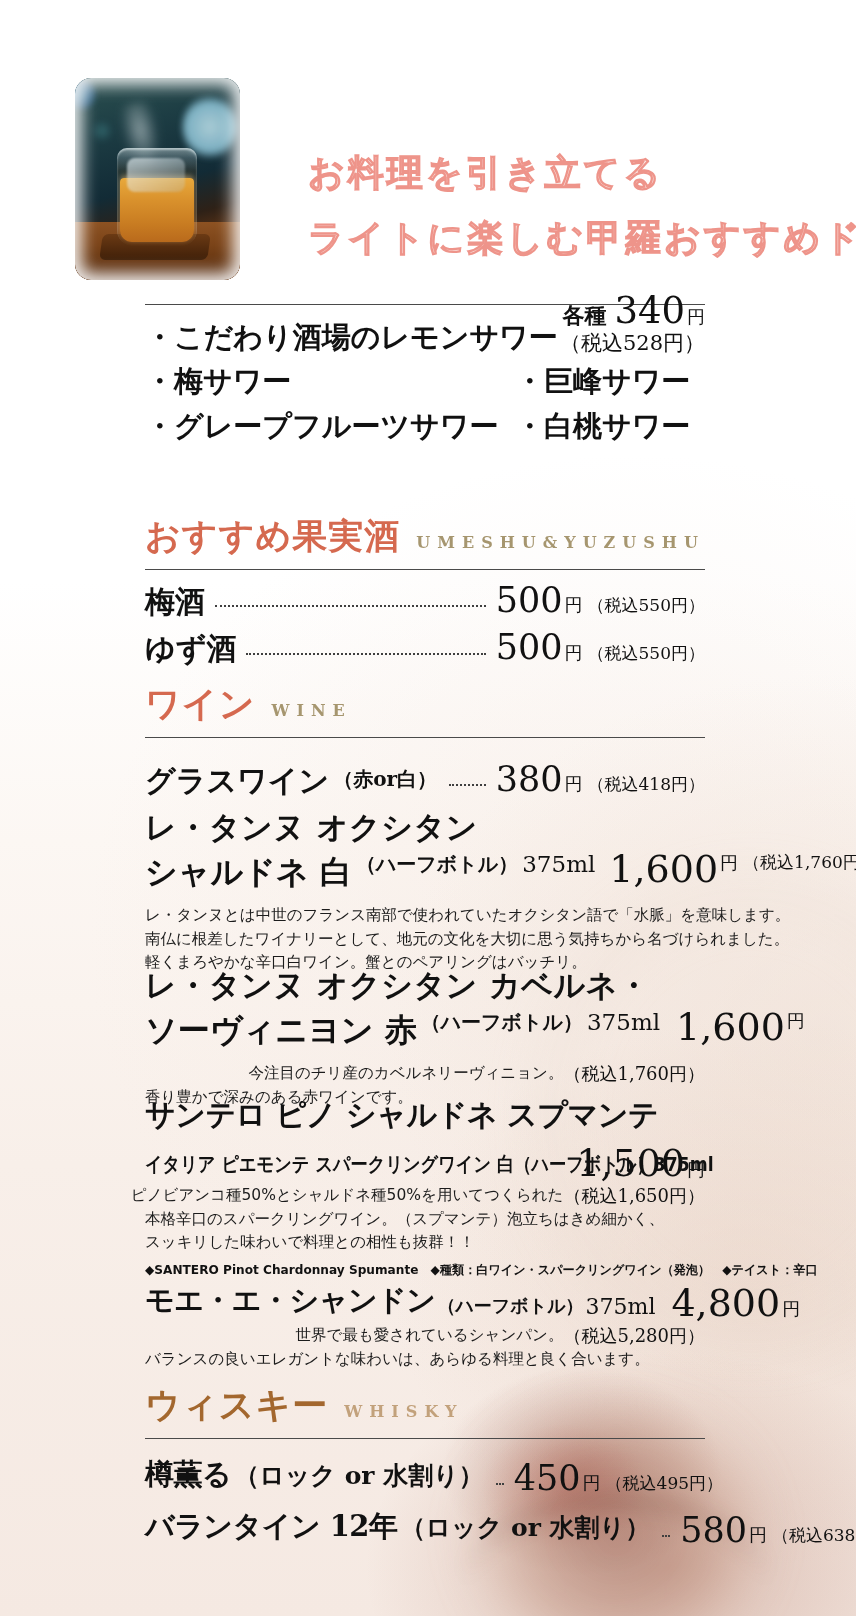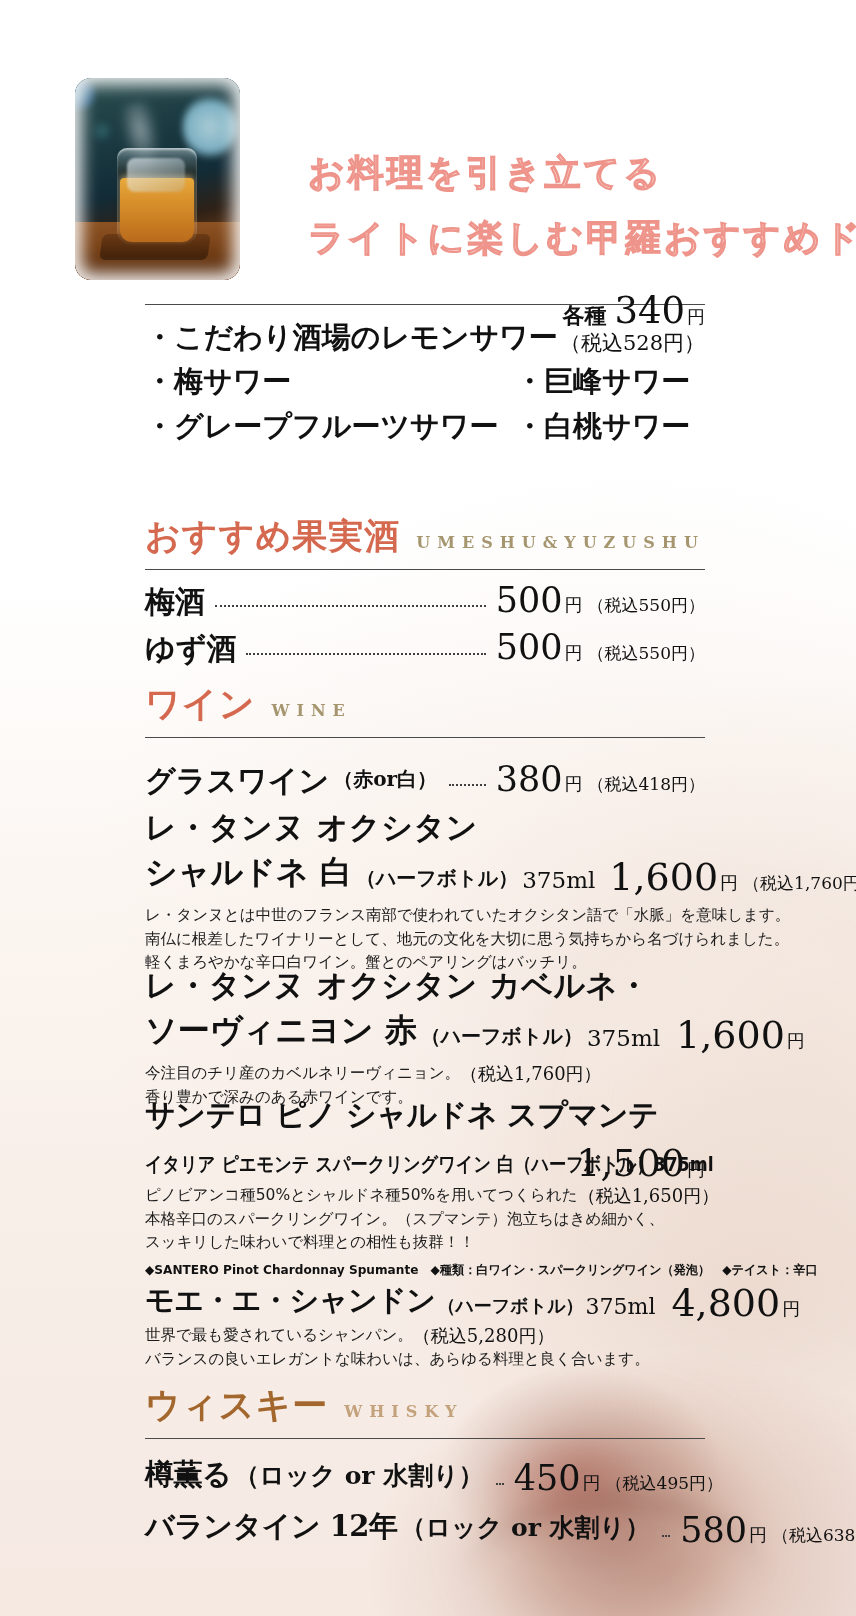--- a/index.html
+++ b/index.html
@@ -101,29 +101,29 @@
 
   
   .wblock { position:absolute; left:0; width:560px; }
   #glasswine { top:66px; }
   #wine1 { top:124px; }
   #wine2 { top:282px; }
   #wine3 { top:412px; }
   #moet  { top:598px; }
 
   .wine-title { font-size:31px; font-weight:700; line-height:1.3; letter-spacing:.5px; white-space:nowrap; }
-  .wine-row2 { display:flex; align-items:flex-end; margin-top:4px; }
+  .wine-row2 { display:flex; align-items:flex-start; margin-top:4px; }
   .wine-name2 { font-size:32px; font-weight:700; white-space:nowrap; }
   .size-ml { font-size:23px; margin:0 0 2px 2px; white-space:nowrap; }
   .price-gap { margin-left:14px; }
   .desc { font-family:"DejaVu Sans","Liberation Sans",sans-serif; font-size:15.5px; line-height:1.5;
     margin-top:9px; color:#1c1c1c; white-space:nowrap; }
   .desc-line { font-family:"DejaVu Sans","Liberation Sans",sans-serif; font-size:15.5px; line-height:1.5;
     color:#1c1c1c; white-space:nowrap; }
-  .row-split { display:flex; justify-content:flex-start; align-items:flex-start; margin-top:9px; }
+  .row-split { display:flex; justify-content:flex-end; align-items:flex-start; margin-top:9px; }
   .tax-right { font-size:18px; white-space:nowrap; }
 
   .santero-title { font-size:30px; font-weight:700; white-space:nowrap; letter-spacing:-0.5px; }
   .santero-sub-row { position:relative; height:40px; margin-top:6px; }
   .santero-sub { position:absolute; left:0; bottom:4px; font-family:"DejaVu Sans","Liberation Sans",sans-serif;
     font-weight:700; font-size:20px; white-space:nowrap; transform:scaleX(.86); transform-origin:left bottom; }
   .santero-price { position:absolute; right:0; bottom:0; white-space:nowrap; }
   .footnote { font-family:"DejaVu Sans","Liberation Sans",sans-serif; font-weight:600; font-size:12.5px;
     margin-top:7px; white-space:nowrap; transform:scaleX(.97); transform-origin:left; }
 

